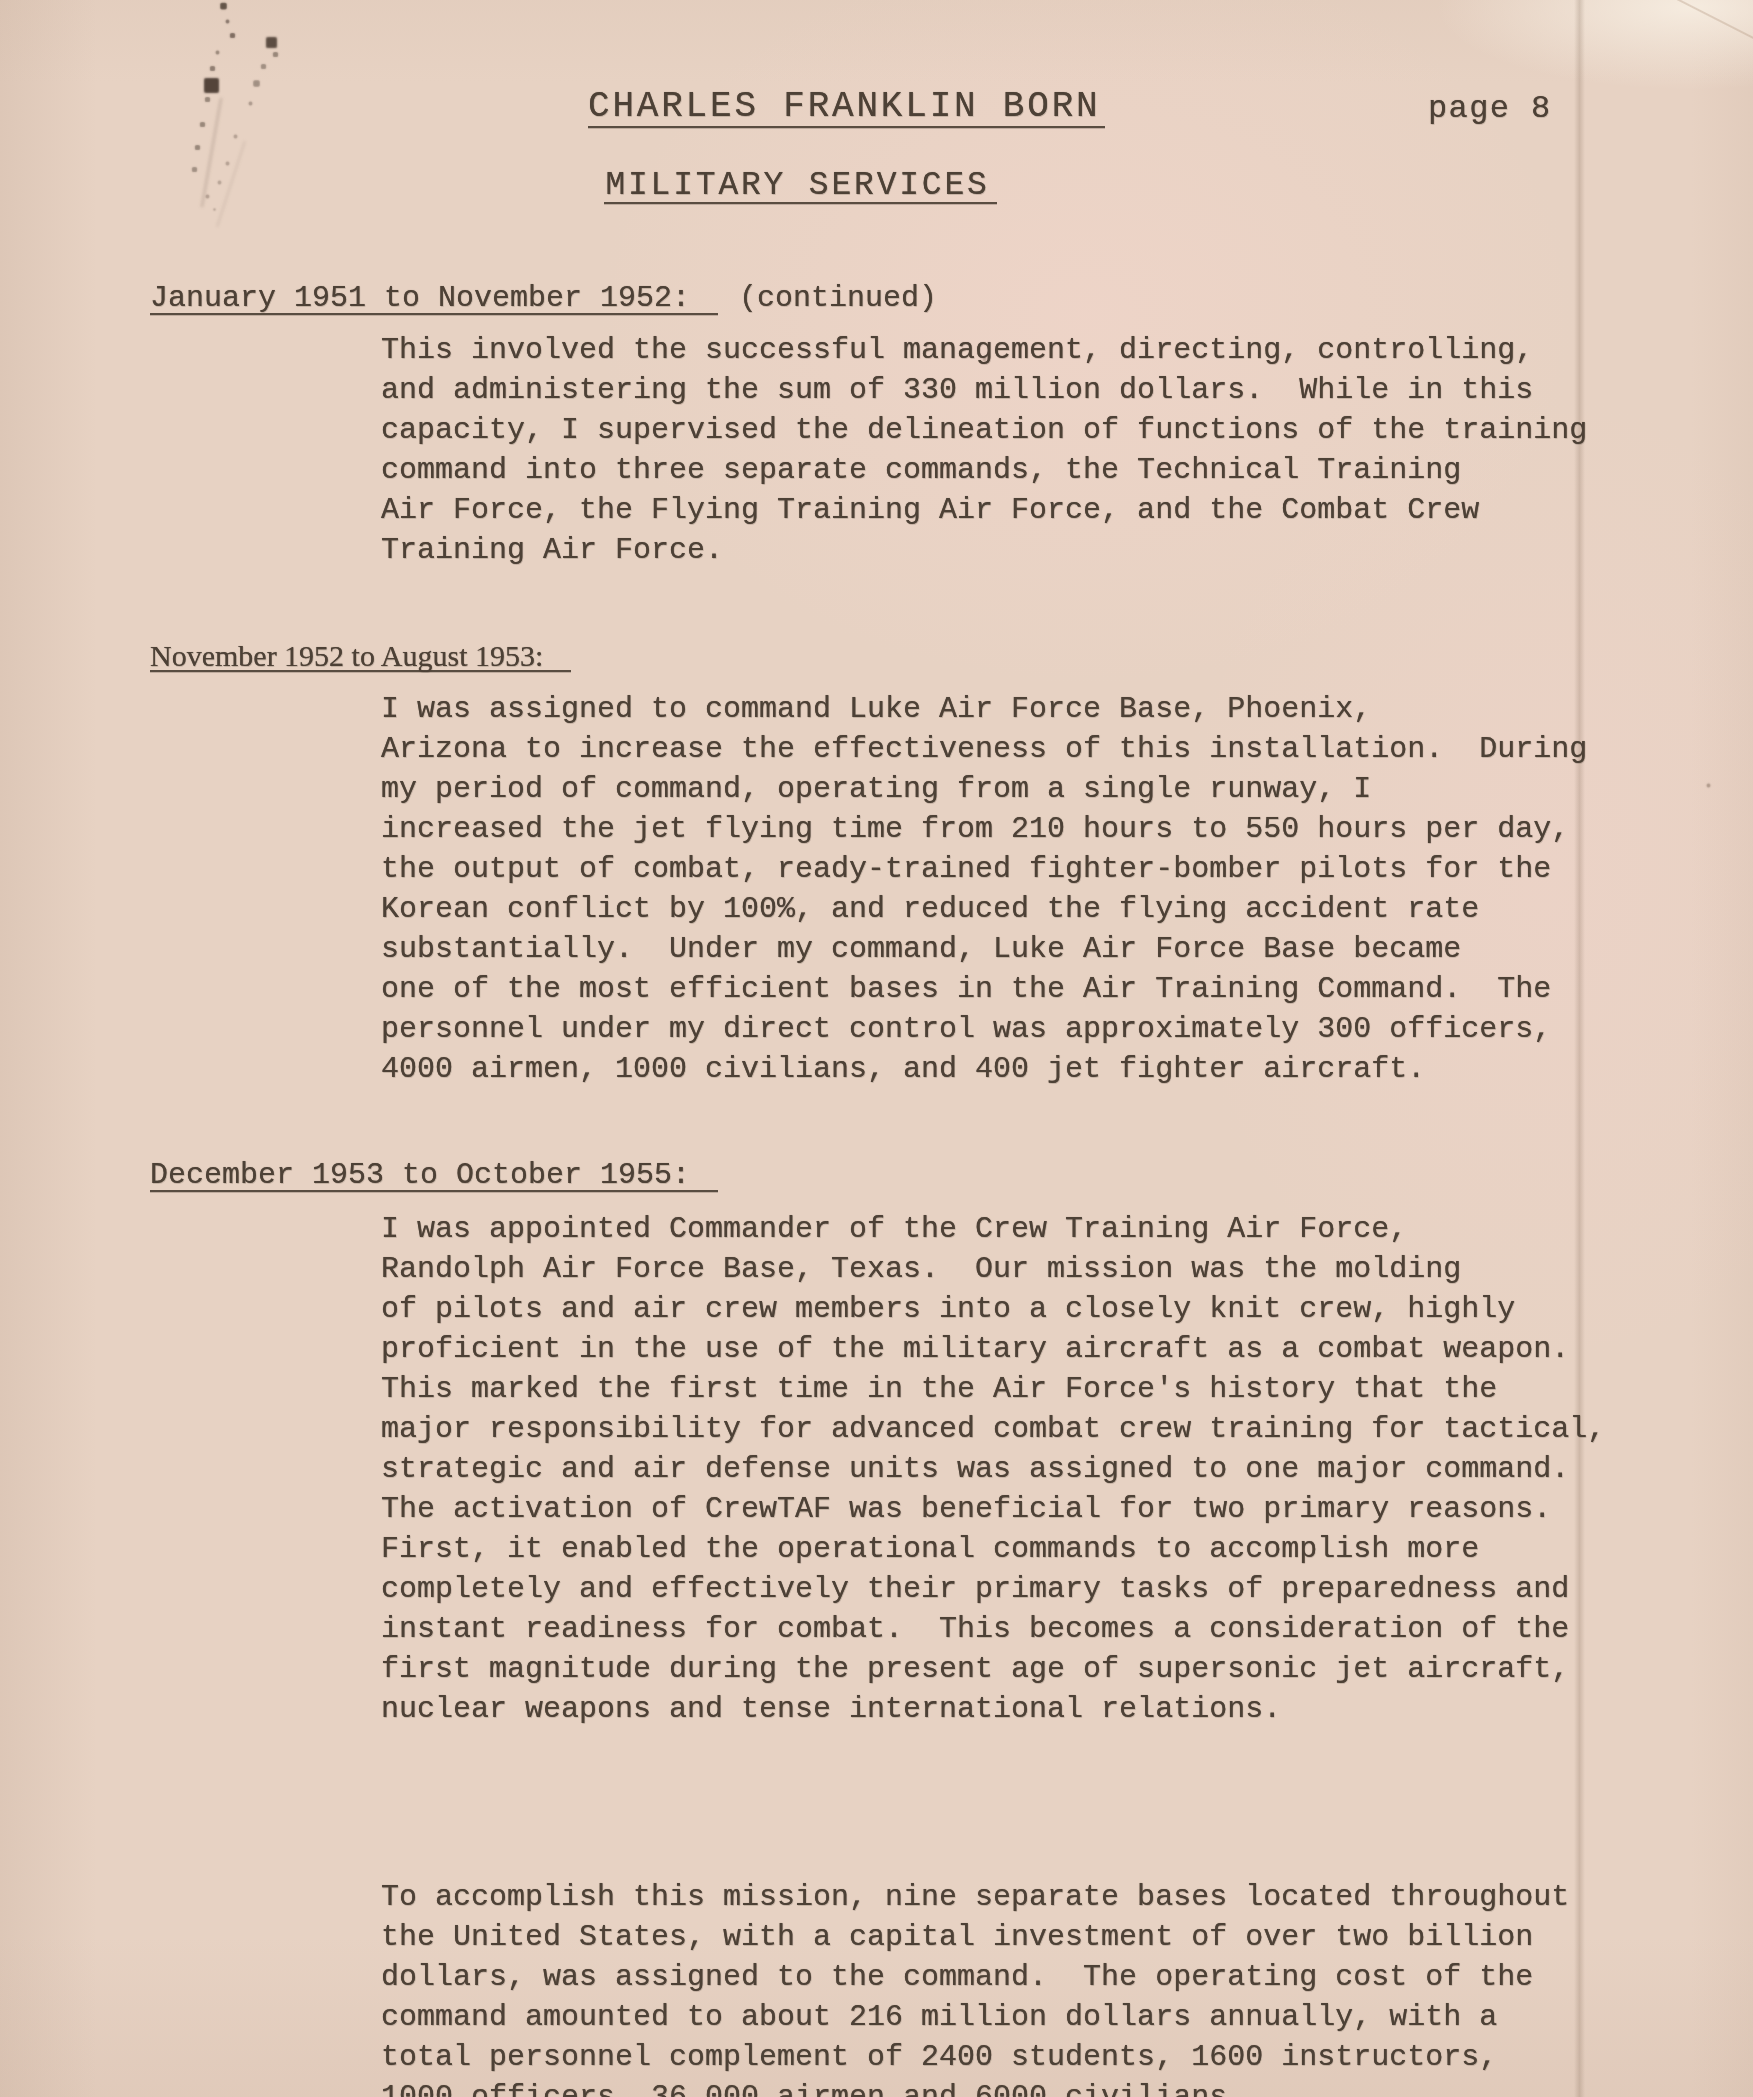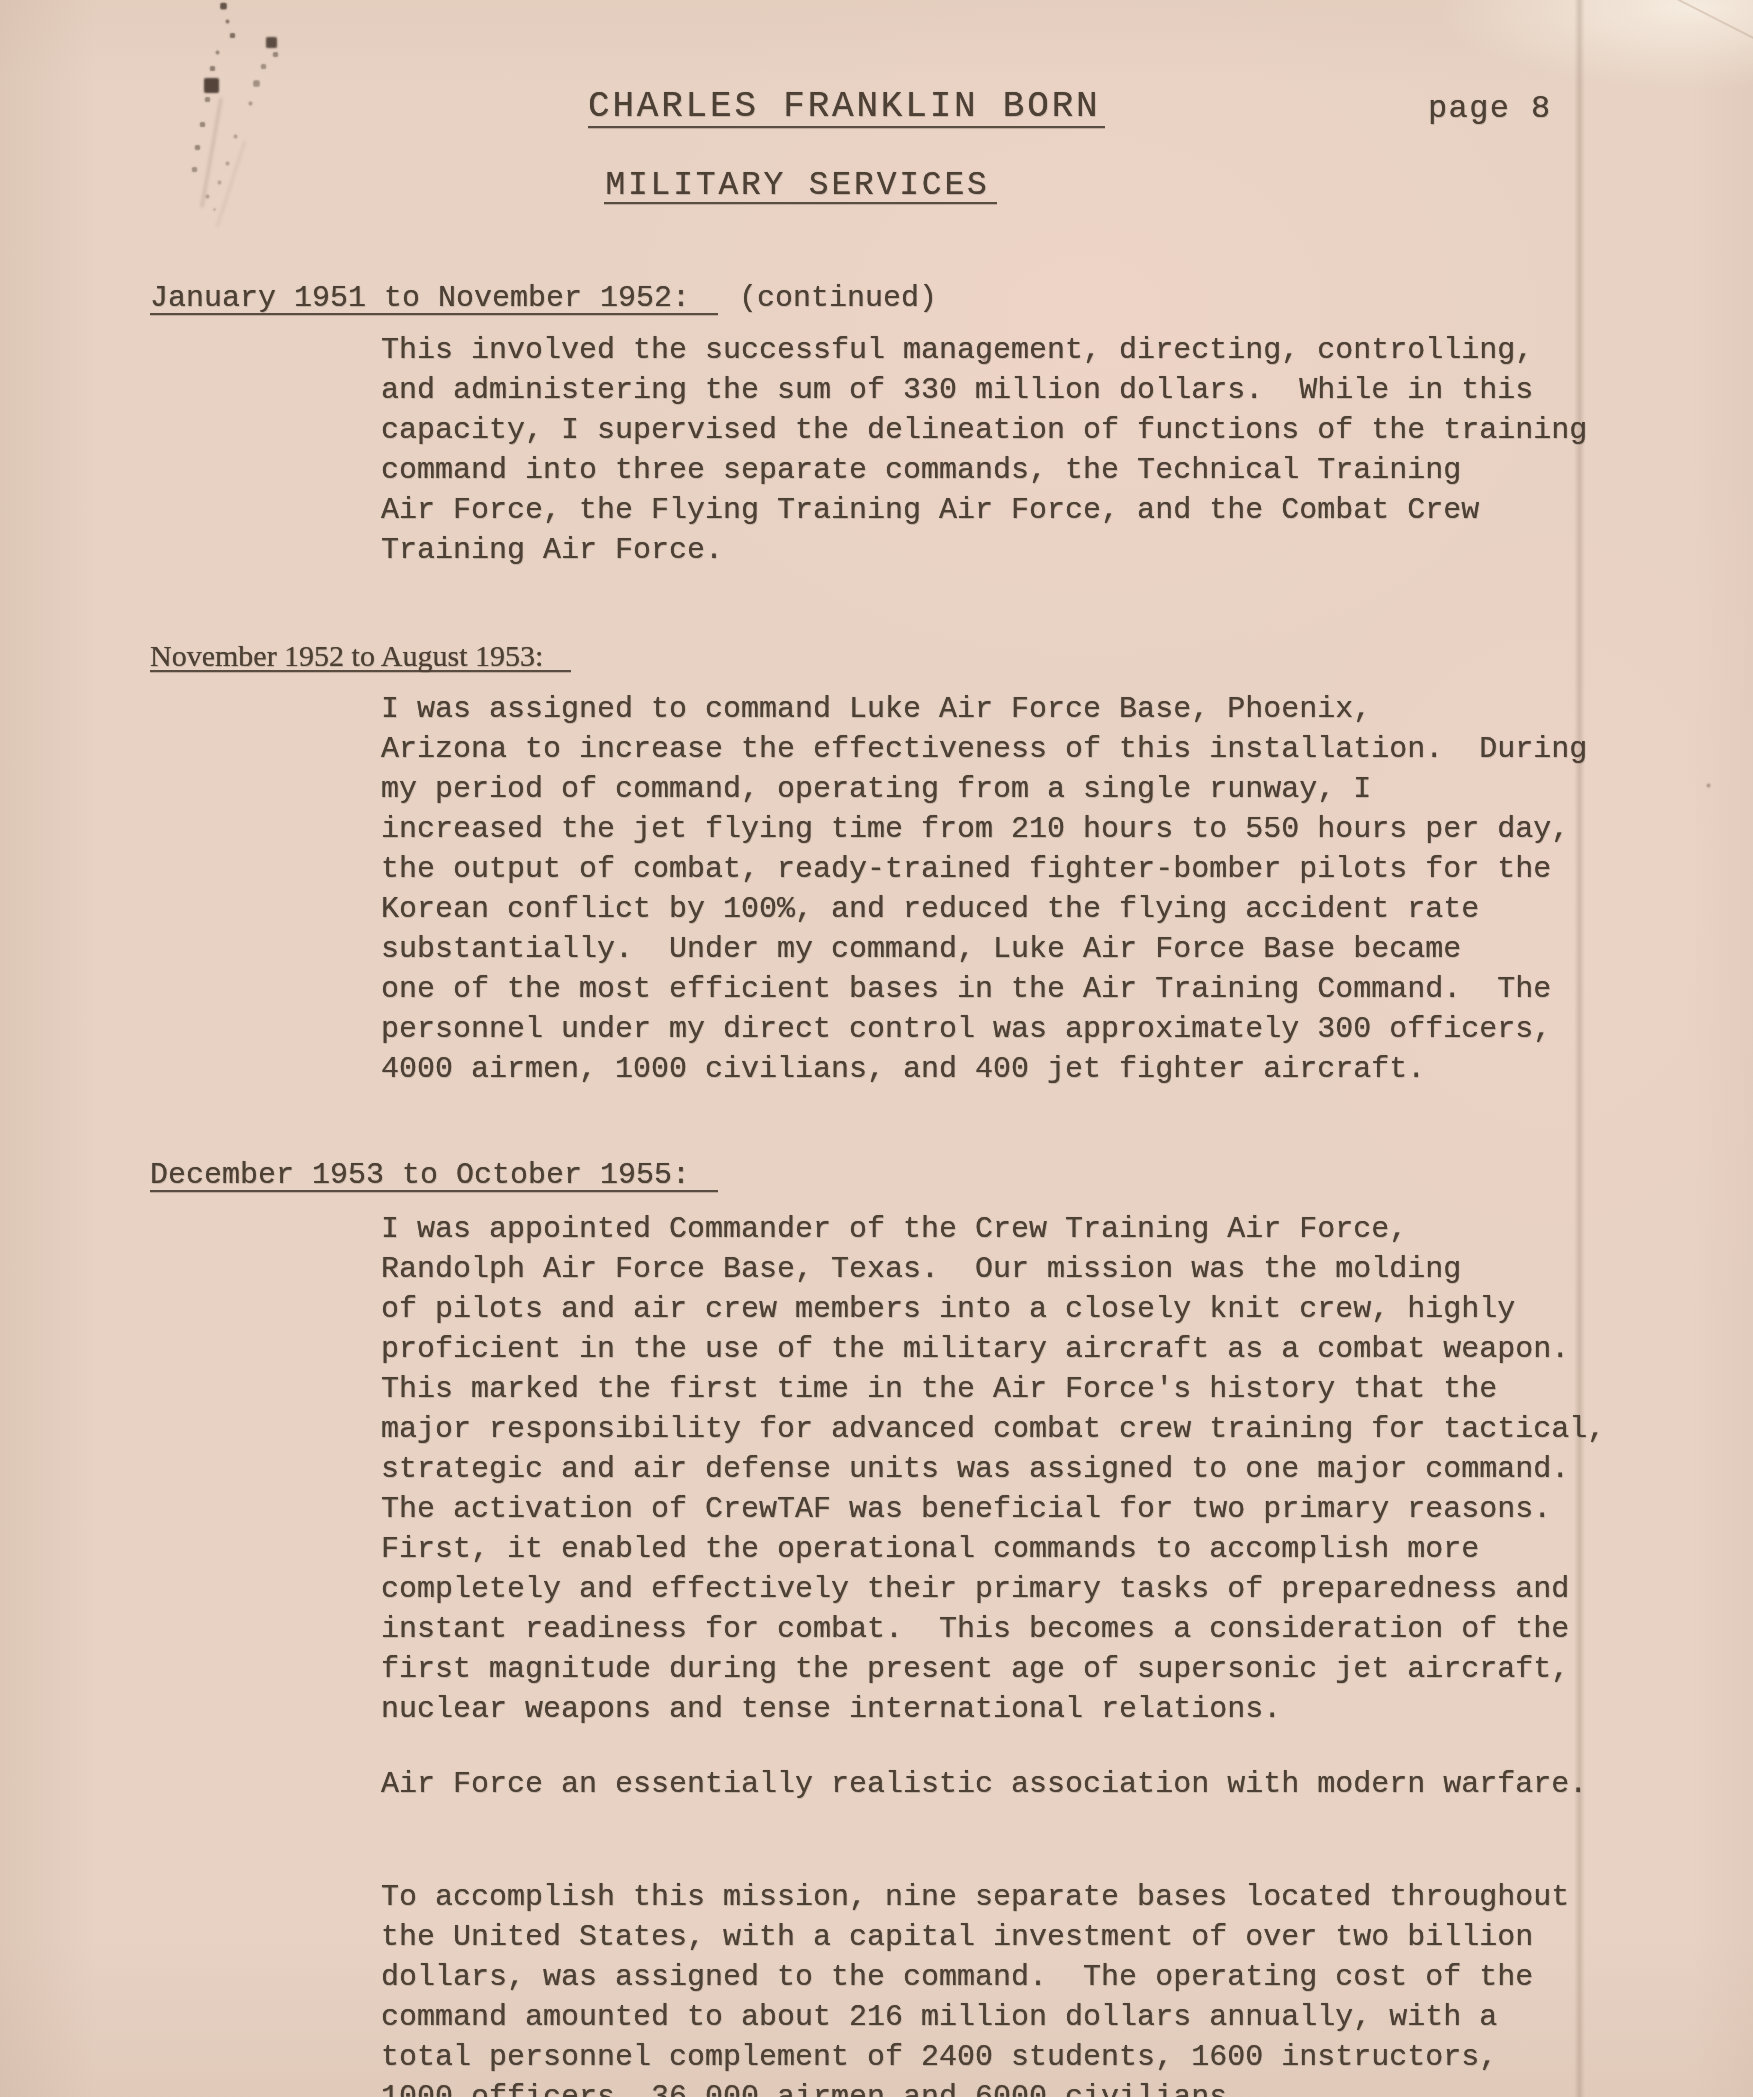--- a/index.html
+++ b/index.html
@@ -152,16 +152,16 @@
 
 <div class="doc-subtitle typed"><span class="u">MILITARY SERVICES</span></div>
 
 <div id="sections">
     <div class="section-heading typed" style="top: 249px;"><span class="u">January 1951 to November 1952:</span><span class="heading-note">(continued)</span></div>
     <div class="paragraph typed" style="top: 330px;"><div class="line">This involved the successful management, directing, controlling,</div><div class="line">and administering the sum of 330 million dollars.  While in this</div><div class="line">capacity, I supervised the delineation of functions of the training</div><div class="line">command into three separate commands, the Technical Training</div><div class="line">Air Force, the Flying Training Air Force, and the Combat Crew</div><div class="line">Training Air Force.</div></div>
     <div class="section-heading typed" style="top: 607px; font-family: Liberation Serif, serif;"><span class="u">November 1952 to August 1953:</span></div>
     <div class="paragraph typed" style="top: 689px;"><div class="line">I was assigned to command Luke Air Force Base, Phoenix,</div><div class="line">Arizona to increase the effectiveness of this installation.  During</div><div class="line">my period of command, operating from a single runway, I</div><div class="line">increased the jet flying time from 210 hours to 550 hours per day,</div><div class="line">the output of combat, ready-trained fighter-bomber pilots for the</div><div class="line">Korean conflict by 100%, and reduced the flying accident rate</div><div class="line">substantially.  Under my command, Luke Air Force Base became</div><div class="line">one of the most efficient bases in the Air Training Command.  The</div><div class="line">personnel under my direct control was approximately 300 officers,</div><div class="line">4000 airmen, 1000 civilians, and 400 jet fighter aircraft.</div></div>
     <div class="section-heading typed" style="top: 1126px;"><span class="u">December 1953 to October 1955:</span></div>
     <div class="paragraph typed" style="top: 1209px;"><div class="line">I was appointed Commander of the Crew Training Air Force,</div><div class="line">Randolph Air Force Base, Texas.  Our mission was the molding</div><div class="line">of pilots and air crew members into a closely knit crew, highly</div><div class="line">proficient in the use of the military aircraft as a combat weapon.</div><div class="line">This marked the first time in the Air Force's history that the</div><div class="line">major responsibility for advanced combat crew training for tactical,</div><div class="line">strategic and air defense units was assigned to one major command.</div><div class="line">The activation of CrewTAF was beneficial for two primary reasons.</div><div class="line">First, it enabled the operational commands to accomplish more</div><div class="line">completely and effectively their primary tasks of preparedness and</div><div class="line">instant readiness for combat.  This becomes a consideration of the</div><div class="line">first magnitude during the present age of supersonic jet aircraft,</div><div class="line">nuclear weapons and tense international relations.</div></div>
-    <div class="paragraph typed" style="top: 1764px;"><div class="line">Air Force an essentially realistic association with modern warfare.</div></div>
+    <div class="paragraph typed" style="top: 1764px;"></div>
     <div class="paragraph typed" style="top: 1877px;"><div class="line">To accomplish this mission, nine separate bases located throughout</div><div class="line">the United States, with a capital investment of over two billion</div><div class="line">dollars, was assigned to the command.  The operating cost of the</div><div class="line">command amounted to about 216 million dollars annually, with a</div><div class="line">total personnel complement of 2400 students, 1600 instructors,</div><div class="line">1000 officers, 36,000 airmen and 6000 civilians.</div></div>
   </div>
 
 
 </body></html>

